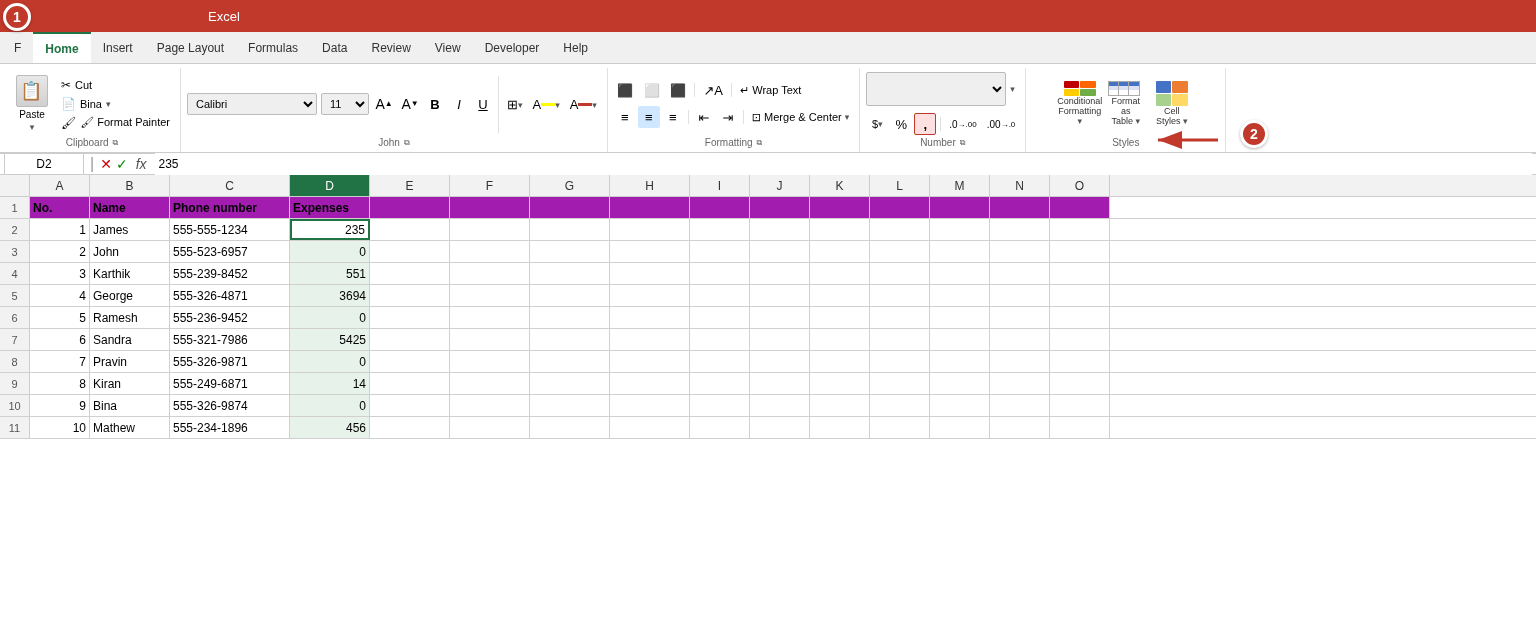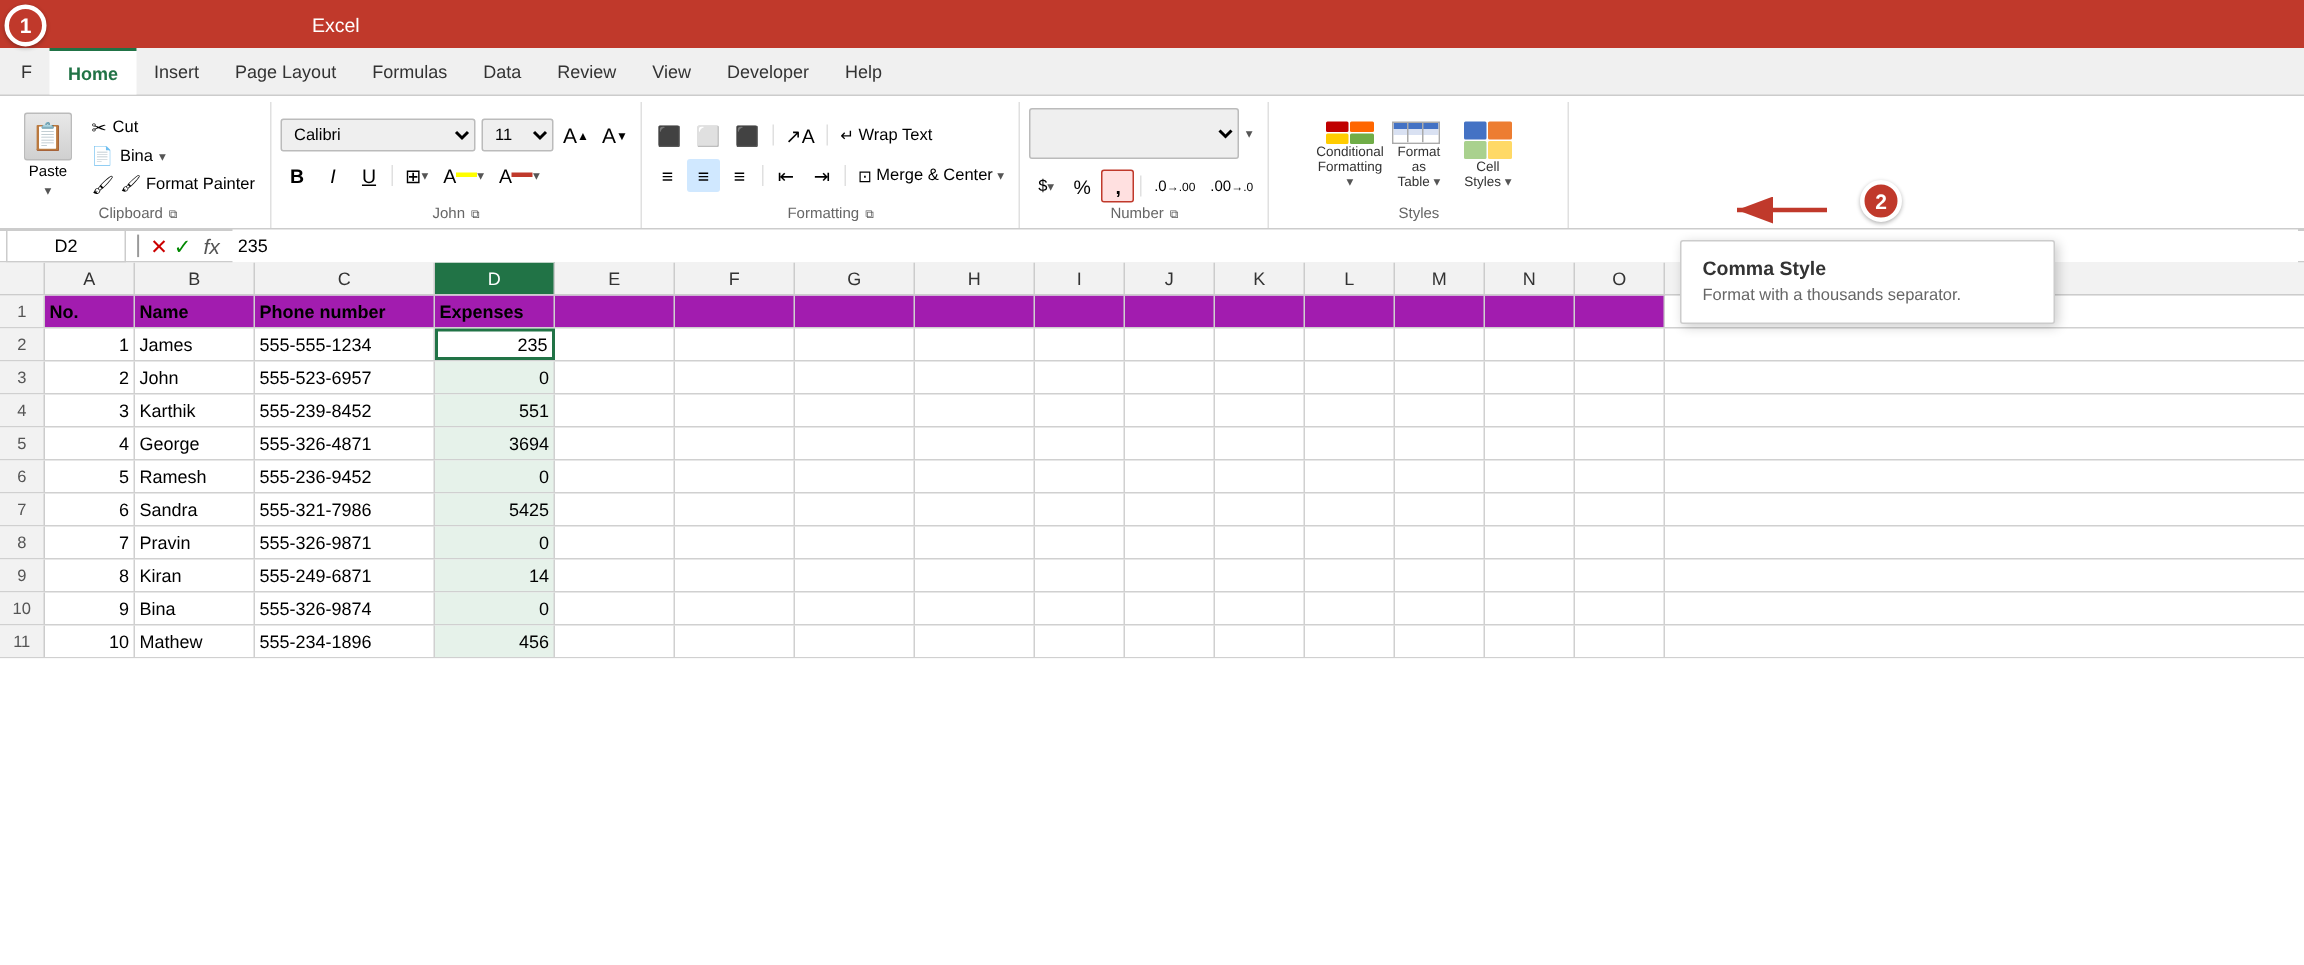--- a/index.html
+++ b/index.html
@@ -456,21 +456,21 @@
           </div>
         </div>
       </div>
       <div class="ribbon-group-label">
         <span>Clipboard</span>
         <span class="group-expand">⧉</span>
       </div>
     </div>
 
     <div class="ribbon-group" style="min-width: 200px;">
-      <div style="display:flex; flex-direction:column; flex:1; justify-content:center; gap:3px;">
+      <div style="display:flex; flex:1; justify-content:center; gap:3px;">
         <div class="font-group-top">
           <select class="font-select">
             <option>Calibri</option>
           </select>
           <select class="size-select">
             <option>11</option>
           </select>
           <button class="font-grow-btn">A<sup style="font-size:8px">▲</sup></button>
           <button class="font-grow-btn">A<sup style="font-size:8px">▼</sup></button>
         </div>
@@ -853,18 +853,14 @@
         <marker id="arrowhead" markerWidth="8" markerHeight="6" refX="8" refY="3" orient="auto">
           <polygon points="0 0, 8 3, 0 6" fill="#c0392b"></polygon>
         </marker>
       </defs>
       <line x1="70" y1="15" x2="10" y2="15" stroke="#c0392b" stroke-width="3" marker-end="url(#arrowhead)"></line>
     </svg>
   </div>
 
   <div class="circle-badge badge-2">2</div>
 
-  <div class="tooltip-box">
-    <div class="tooltip-title">Comma Style</div>
-    <div class="tooltip-desc">Format with a thousands separator.</div>
-  </div>
 
 </div>
 
 </body></html>

